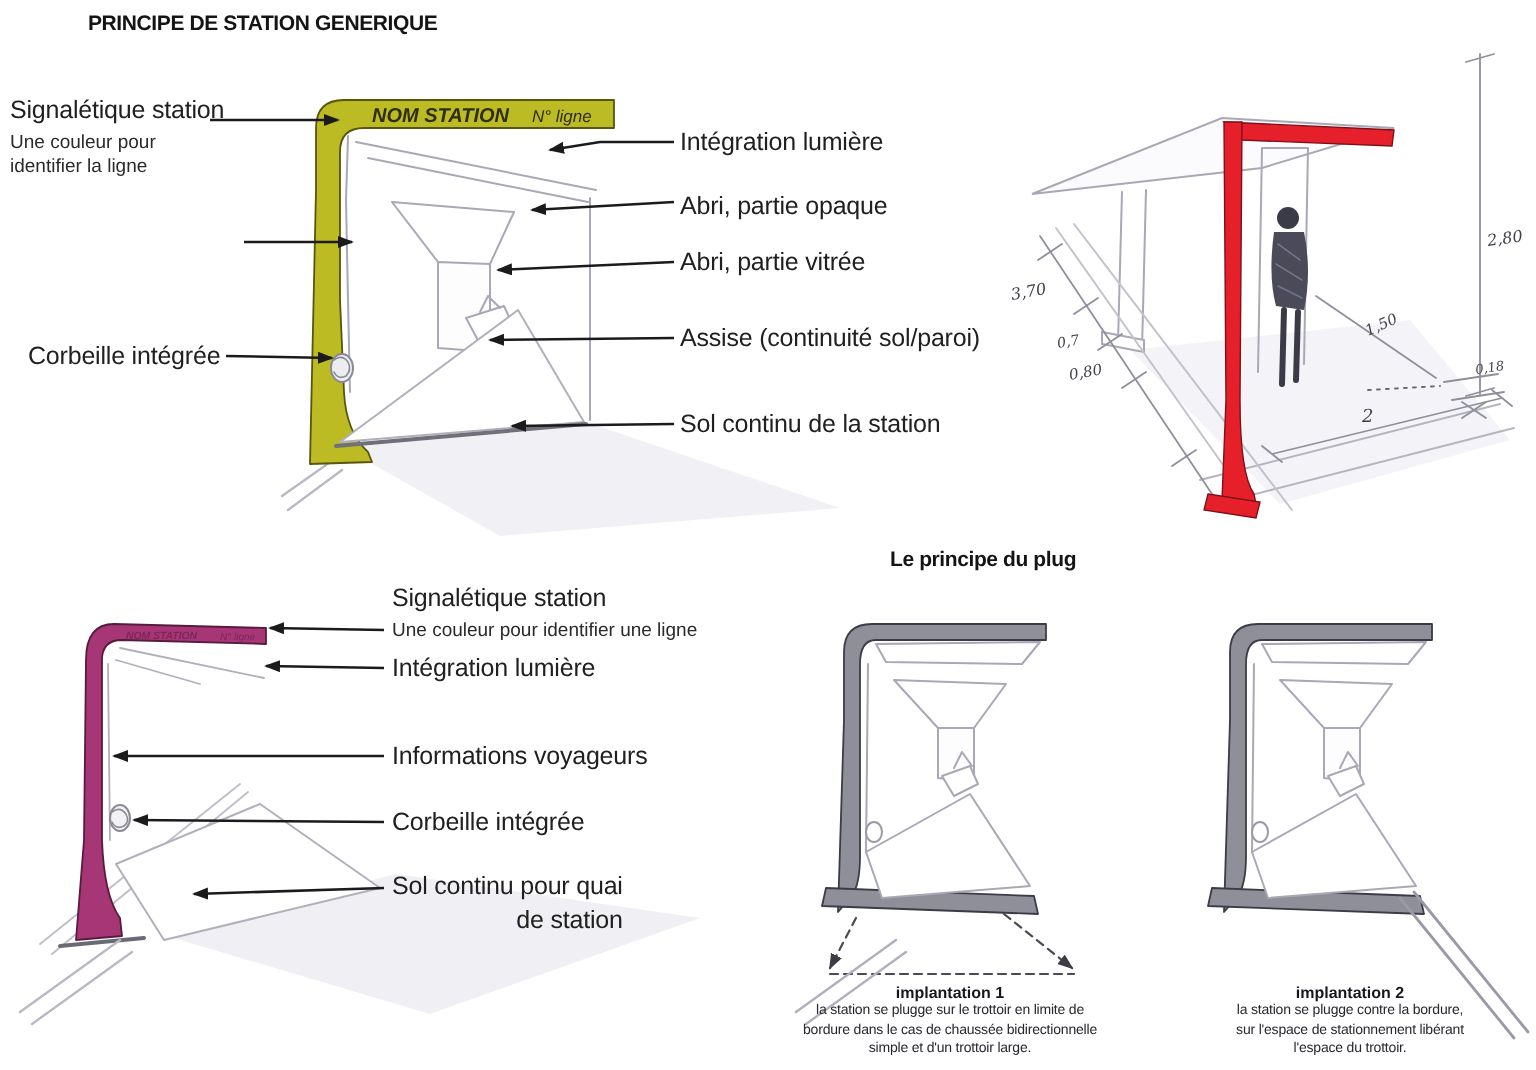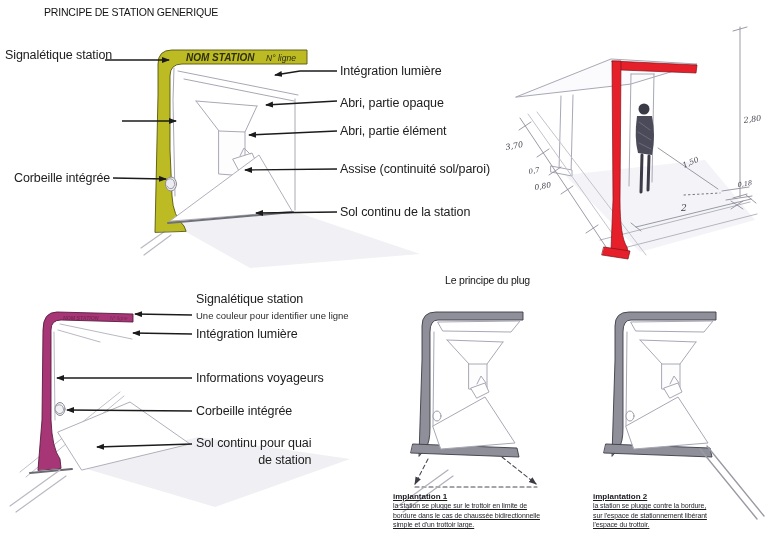--- a/index.html
+++ b/index.html
@@ -1,24 +1,24 @@
 <!DOCTYPE html>
 <html><head>
 <meta charset="utf-8">
 <style>
   html,body{margin:0;padding:0;background:#fff;}
   .canvas{position:relative;width:768px;height:535px;background:#ffffff;overflow:hidden;
           font-family:"Liberation Sans",sans-serif;color:#1b1b1b;}
   #art{position:absolute;left:0;top:0;}
   .lbl{position:absolute;white-space:nowrap;}
   .pre{white-space:pre-line;}
-  .title{font-size:10.5px;font-weight:normal;letter-spacing:-0.2px;color:#141414;padding-left:36px;}
+  .title{font-size:10.5px;font-weight:bold;letter-spacing:-0.2px;color:#141414;padding-left:36px;}
   .big{font-size:12.5px;letter-spacing:-0.1px;color:#202020;text-align:right;}
   .sub{font-size:9.5px;line-height:11.5px;color:#2a2a2a;}
-  .capblock{position:absolute;width:164px;text-decoration:underline;}
+  .capblock{position:absolute;width:164px;text-align:center;}
   .capttl{font-size:8px;font-weight:bold;color:#17171f;}
   .capdesc{font-size:7px;line-height:9.5px;color:#26262e;letter-spacing:-0.1px;}
 </style>
 </head>
 <body>
 
 <div class="canvas">
 
 <svg id="art" width="768" height="535" viewBox="0 0 768 535">
   <defs>
@@ -154,25 +154,27 @@
     <path d="M398,506 L448,470 M403,512 L453,476" stroke="#b0b0bc" fill="none" stroke-width="1.2"></path>
 
     <use href="#plugShelter" transform="translate(193,0)"></use>
     <path d="M700,449 L757,519 M707,446 L764,516" stroke="#9a9aa6" fill="none" stroke-width="1.4"></path>
   </g>
 </svg>
 
   <div class="lbl title" style="left:8px;top:6px">PRINCIPE DE STATION GENERIQUE</div>
 
   <div class="lbl big" style="left:5px;top:48px">Signalétique station</div>
+  <div class="lbl sub pre" style="left:5px;top:66px">Une couleur pour
+identifier la ligne</div>
   <div class="lbl big" style="left:14px;top:171px">Corbeille intégrée</div>
 
   <div class="lbl big" style="left:340px;top:64px">Intégration lumière</div>
   <div class="lbl big" style="left:340px;top:96px">Abri, partie opaque</div>
-  <div class="lbl big" style="left:340px;top:124px">Abri, partie élément</div>
+  <div class="lbl big" style="left:340px;top:124px">Abri, partie vitrée</div>
   <div class="lbl big" style="left:340px;top:162px">Assise (continuité sol/paroi)</div>
   <div class="lbl big" style="left:340px;top:205px">Sol continu de la station</div>
 
 
   <div class="lbl big" style="left:196px;top:292px">Signalétique station</div>
   <div class="lbl sub" style="left:196px;top:310px">Une couleur pour identifier une ligne</div>
   <div class="lbl big" style="left:196px;top:327px">Intégration lumière</div>
   <div class="lbl big" style="left:196px;top:371px">Informations voyageurs</div>
   <div class="lbl big" style="left:196px;top:404px">Corbeille intégrée</div>
   <div class="lbl big pre" style="left:196px;top:435px;line-height:17px">Sol continu pour quai

